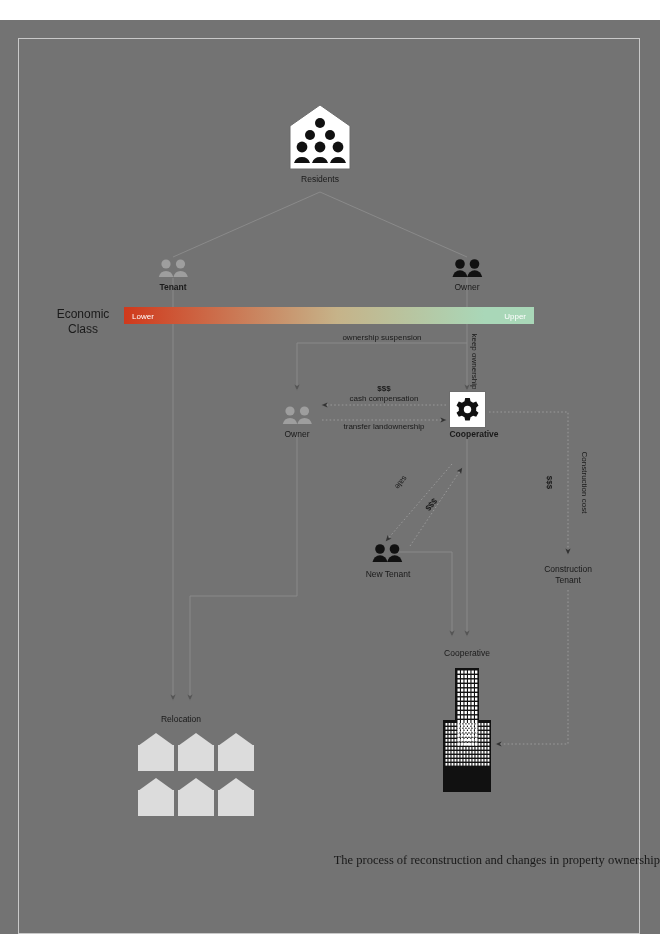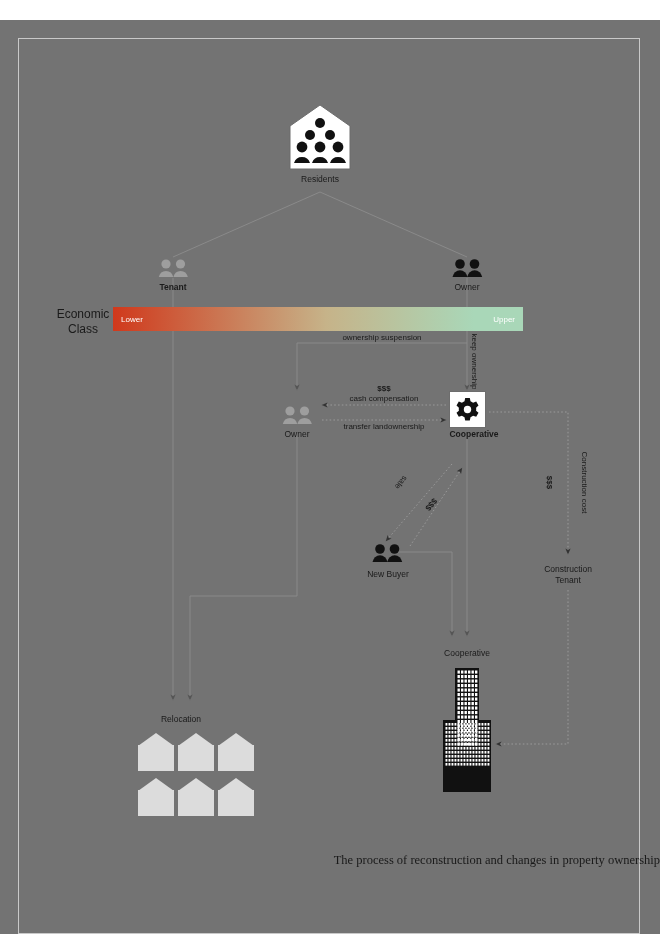--- a/index.html
+++ b/index.html
@@ -7,21 +7,21 @@
   #stage{position:relative;width:660px;height:934px;background:#737373;overflow:hidden;margin-top:20px;}
   #frame{position:absolute;left:18px;top:18px;width:622px;height:896px;border:1px solid #c9c9c9;box-sizing:border-box;}
   svg.layer{position:absolute;left:0;top:0;width:660px;height:934px;overflow:visible;}
   .lbl{position:absolute;font-size:8.5px;color:#1a1a1a;text-align:center;line-height:1.25;white-space:nowrap;}
   .lbl.two{white-space:normal;}
   .edgelbl{position:absolute;font-size:8px;color:#1a1a1a;text-align:center;white-space:nowrap;}
   .edgelbl.bold{font-weight:bold;}
   .rot{transform-origin:50% 50%;}
   .caption{position:absolute;left:0;top:833px;width:660px;text-align:right;
            font-family:"Liberation Serif",serif;font-size:12.5px;color:#1a1a1a;}
-  .barwrap{position:absolute;left:113px;top:287px;width:410px;height:24px;text-align:center;}
+  .barwrap{position:absolute;left:124px;top:287px;width:410px;height:17px;text-align:center;}
   .bar{position:absolute;left:0;top:0;width:100%;height:100%;}
   .bartxt{position:absolute;top:50%;transform:translateY(-50%);font-size:8px;color:#ffffff;}
   .ecl{position:absolute;left:52px;top:287px;width:62px;text-align:center;font-size:12px;
        color:#1a1a1a;line-height:1.25;}
   .ico{position:absolute;}
   .houses{position:absolute;left:138px;top:713px;width:86px;}
   .house{position:absolute;width:36px;height:38px;}
   .hbody{position:absolute;left:0;top:12px;width:36px;height:26px;background:#dcdcdc;}
   .hroof{position:absolute;left:0;top:0;width:0;height:0;border-left:18px solid transparent;
          border-right:18px solid transparent;border-bottom:13px solid #dcdcdc;}
@@ -154,21 +154,21 @@
   <div class="lbl" style="left:424px;top:409px;width:100px;font-weight:bold;">Cooperative</div>
 
   <svg class="ico" style="left:372px;top:524px;" width="31" height="18" viewBox="0 0 31 18">
     <g fill="#111111">
       <circle cx="8" cy="5" r="4.8"></circle>
         <circle cx="22.5" cy="5" r="4.8"></circle>
       <path d="M0.5,18 a7.6,8 0 0 1 15,0 Z"></path>
       <path d="M15.2,18 a7.6,8 0 0 1 15,0 Z"></path>
     </g>
   </svg>
-  <div class="lbl" style="left:338px;top:549px;width:100px;">New Buyer</div>
+  <div class="lbl" style="left:338px;top:549px;width:100px;">New Tenant</div>
 
   <div class="lbl two" style="left:523px;top:544px;width:90px;">
     <div>Construction</div>
     <div>Tenant</div>
   </div>
 
   <div class="lbl" style="left:131px;top:694px;width:100px;">Relocation</div>
   <div class="houses">
     <div class="house" style="left:0px;top:0px;">
       <div class="hroof"></div>

